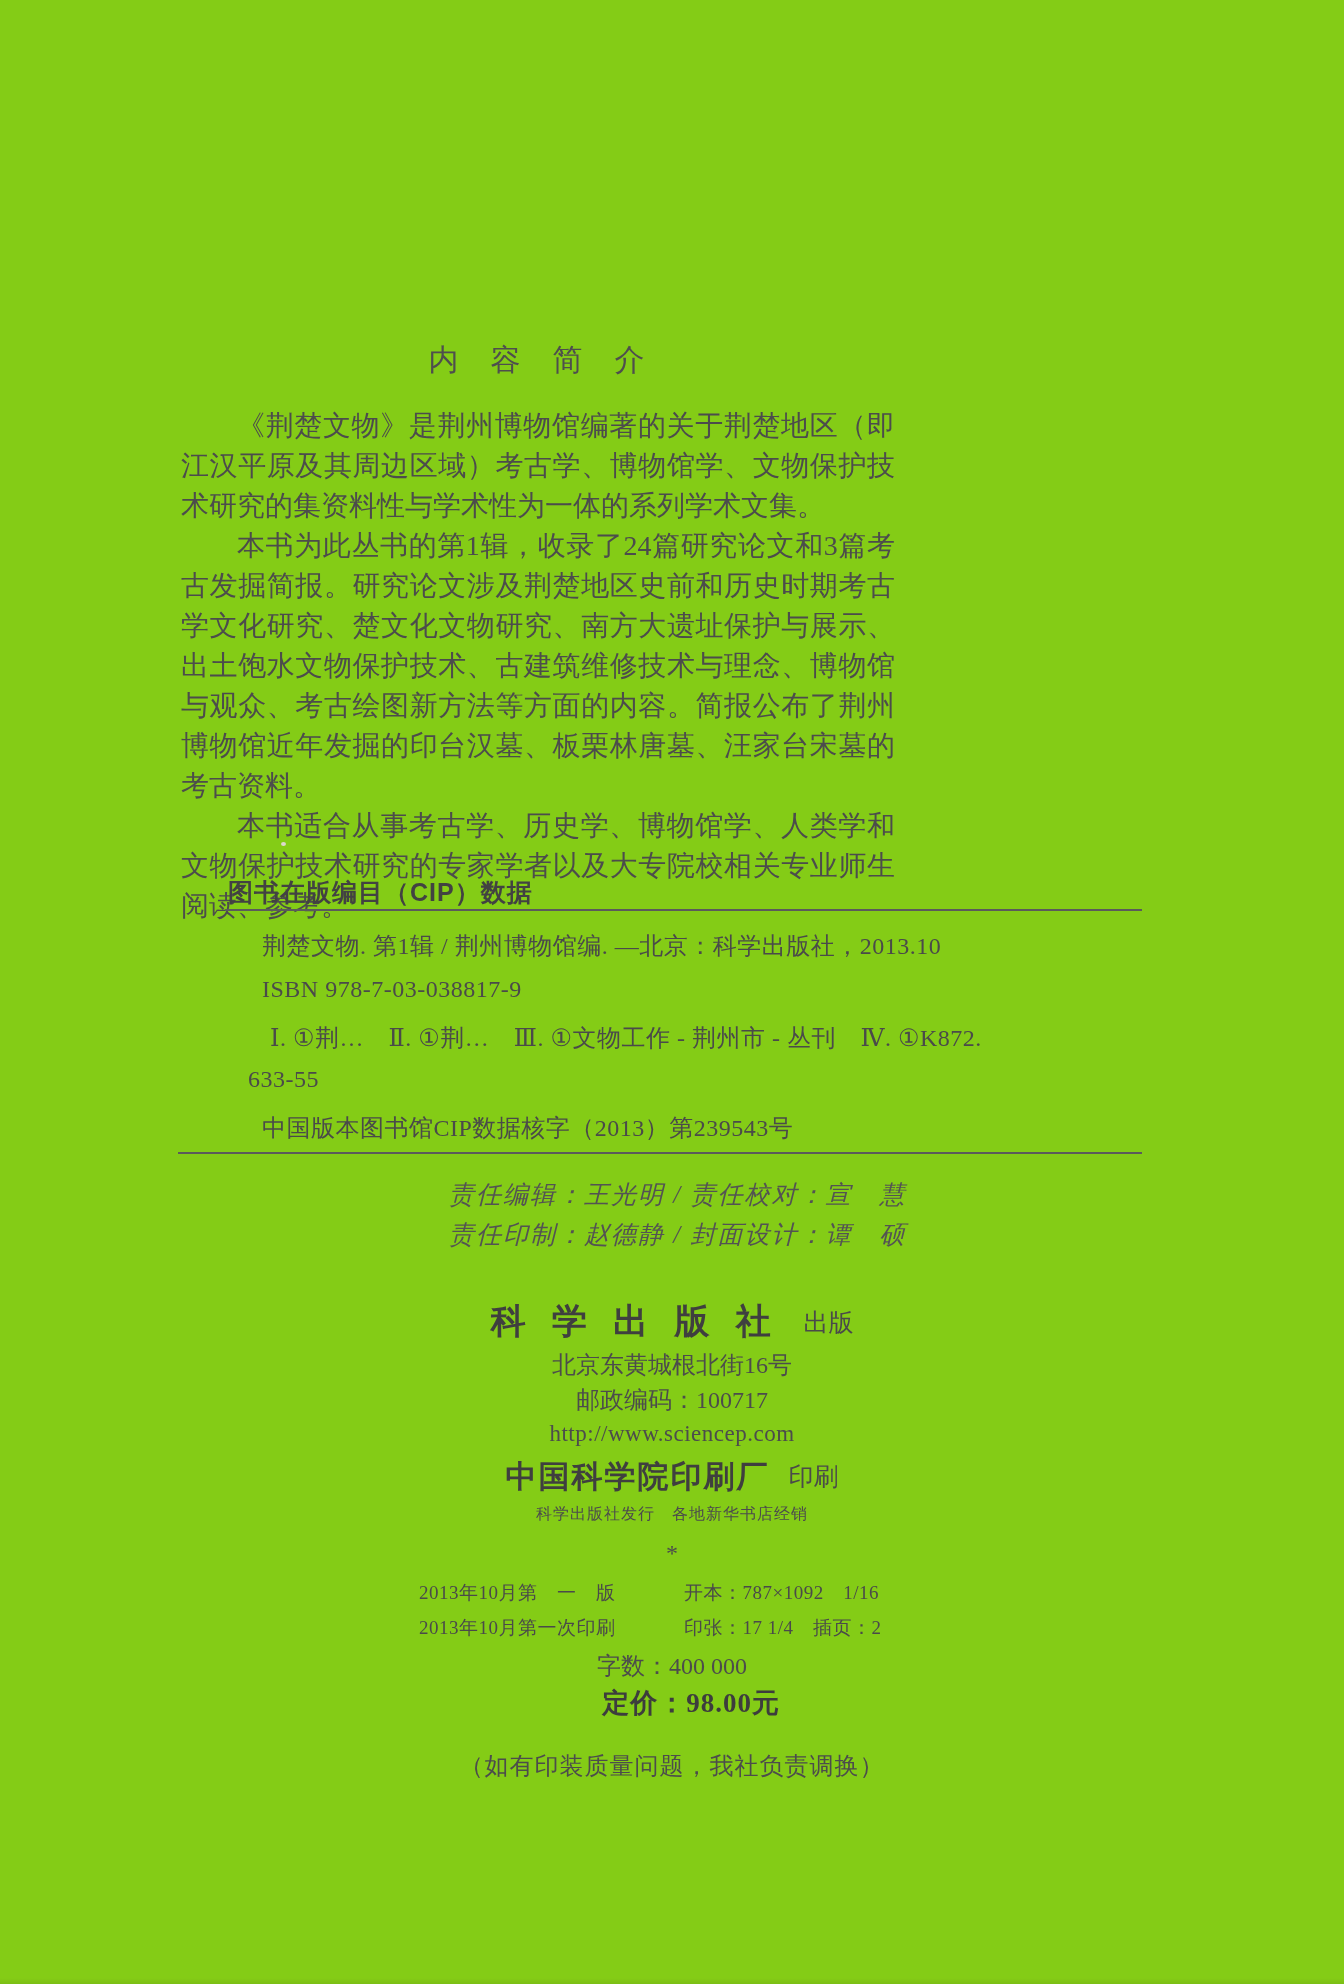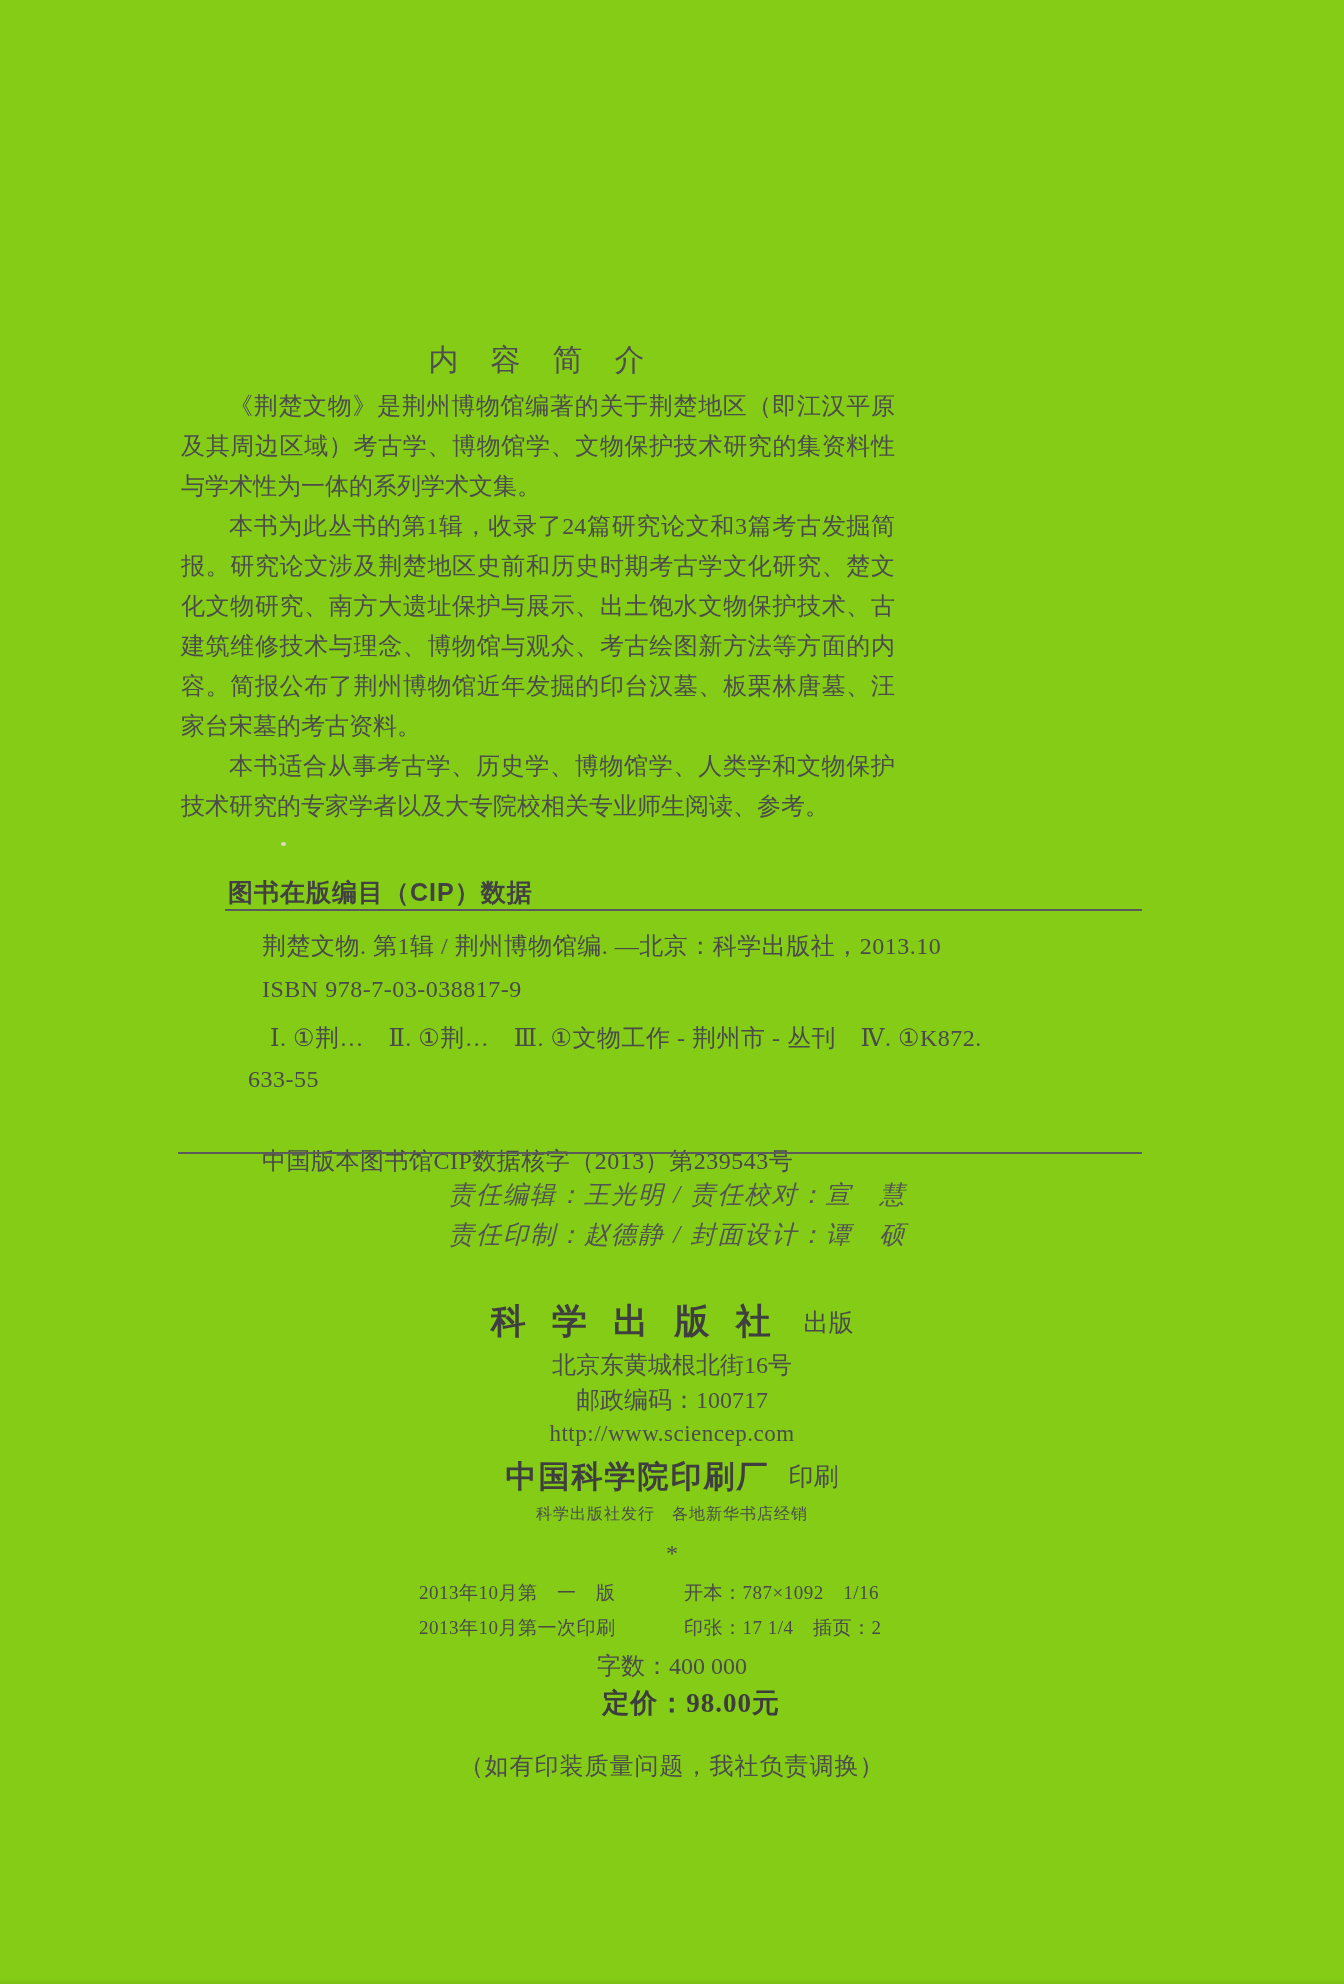--- a/index.html
+++ b/index.html
@@ -15,40 +15,40 @@
     content:"";position:absolute;left:0;right:0;bottom:0;height:6px;
     background:linear-gradient(to bottom,rgba(0,0,0,0),rgba(0,0,0,0.07));
     pointer-events:none;
   }
   .abs{position:absolute;white-space:nowrap;}
   .intro-title{
     position:absolute;left:180px;top:340px;width:714px;
     text-align:center;font-size:30px;color:#4e4e4e;letter-spacing:1px;
   }
   .intro-body{
-    position:absolute;left:181px;top:386px;width:714px;
-    font-size:24px;line-height:40px;
+    position:absolute;left:181px;top:406px;width:714px;
+    font-size:28px;line-height:40px;
     text-align:justify;text-justify:inter-character;
     color:#4c4c4c;
   }
   .intro-body p{margin:0;text-indent:2em;}
   .cip-header{
     left:228px;top:876px;
     font-family:"Liberation Sans","DejaVu Sans",sans-serif;
     font-weight:bold;font-size:25px;color:#424242;letter-spacing:1px;
   }
   .rule{position:absolute;height:2px;background:#5b5b5b;}
   .rule-1{left:225px;top:909px;width:917px;}
   .rule-2{left:178px;top:1152px;width:964px;}
   .cip-line{font-size:24px;color:#4a4a4a;letter-spacing:0.5px;}
   .cip-record{left:262px;top:930px;}
   .cip-isbn{left:262px;top:976px;}
   .cip-class1{left:270px;top:1022px;}
   .cip-class2{left:248px;top:1066px;}
-  .cip-registry{left:262px;top:1112px;margin-top:33px;}
+  .cip-registry{left:262px;top:1112px;}
   .credit-line{
     font-size:25px;font-style:italic;color:#535353;letter-spacing:2px;
   }
   .credit-1{left:449px;top:1178px;}
   .credit-2{left:449px;top:1218px;}
   .center-line{position:absolute;left:0;width:1344px;text-align:center;white-space:nowrap;}
   .pub-name-line{top:1298px;}
   .brush{
     font-weight:900;color:#3f3f3f;
     font-family:"Liberation Serif","DejaVu Serif",serif;

